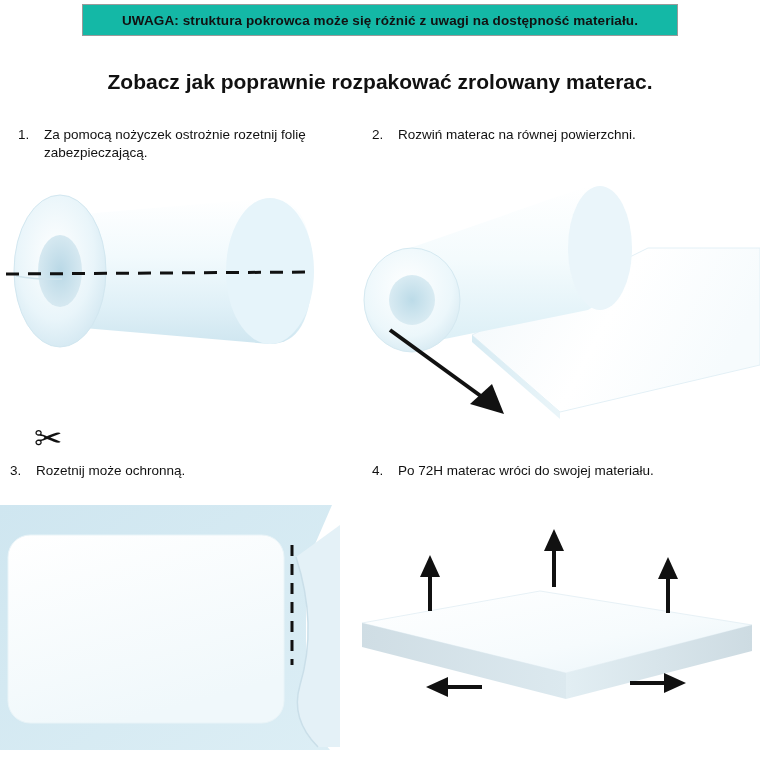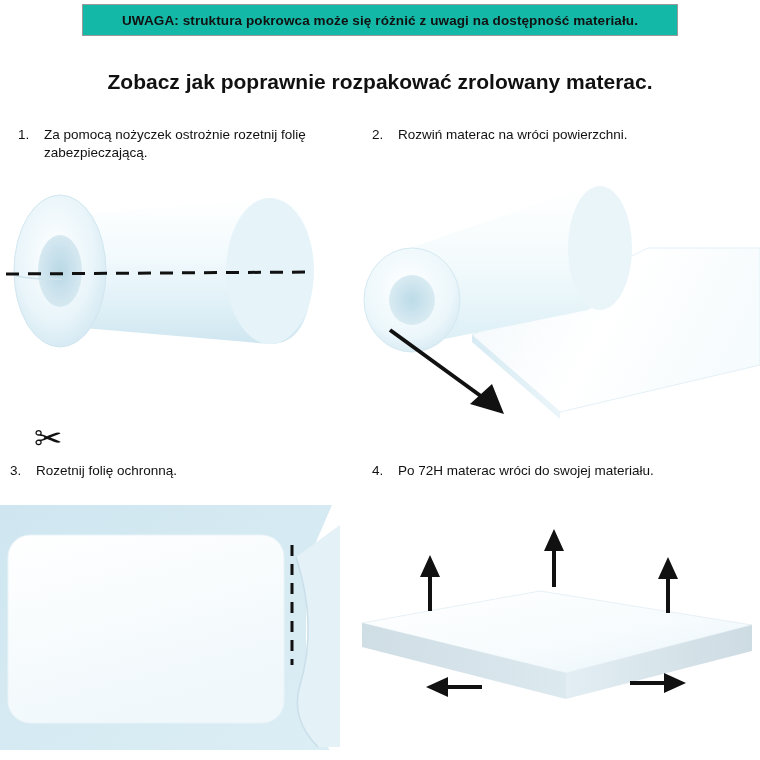--- a/index.html
+++ b/index.html
@@ -102,26 +102,26 @@
 
 <div class="main-title">Zobacz jak poprawnie rozpakować zrolowany materac.</div>
 
 <div class="step-head" id="step1-head">
   <span class="step-num">1.</span>
   <span class="step-label">Za pomocą nożyczek ostrożnie rozetnij folię zabezpieczającą.</span>
 </div>
 
 <div class="step-head" id="step2-head">
   <span class="step-num">2.</span>
-  <span class="step-label">Rozwiń materac na wróci powierzchni.</span>
+  <span class="step-label">Rozwiń materac na równej powierzchni.</span>
 </div>
 
 <div class="step-head" id="step3-head">
   <span class="step-num">3.</span>
-  <span class="step-label">Rozetnij folię ochronną.</span>
+  <span class="step-label">Rozetnij może ochronną.</span>
 </div>
 
 <div class="step-head" id="step4-head">
   <span class="step-num">4.</span>
   <span class="step-label">Po 72H materac wróci do swojej materiału.</span>
 </div>
 
 <div class="panel" id="panel1">
   <svg width="340" height="250" viewBox="0 0 340 250" xmlns="http://www.w3.org/2000/svg">
     <defs>

